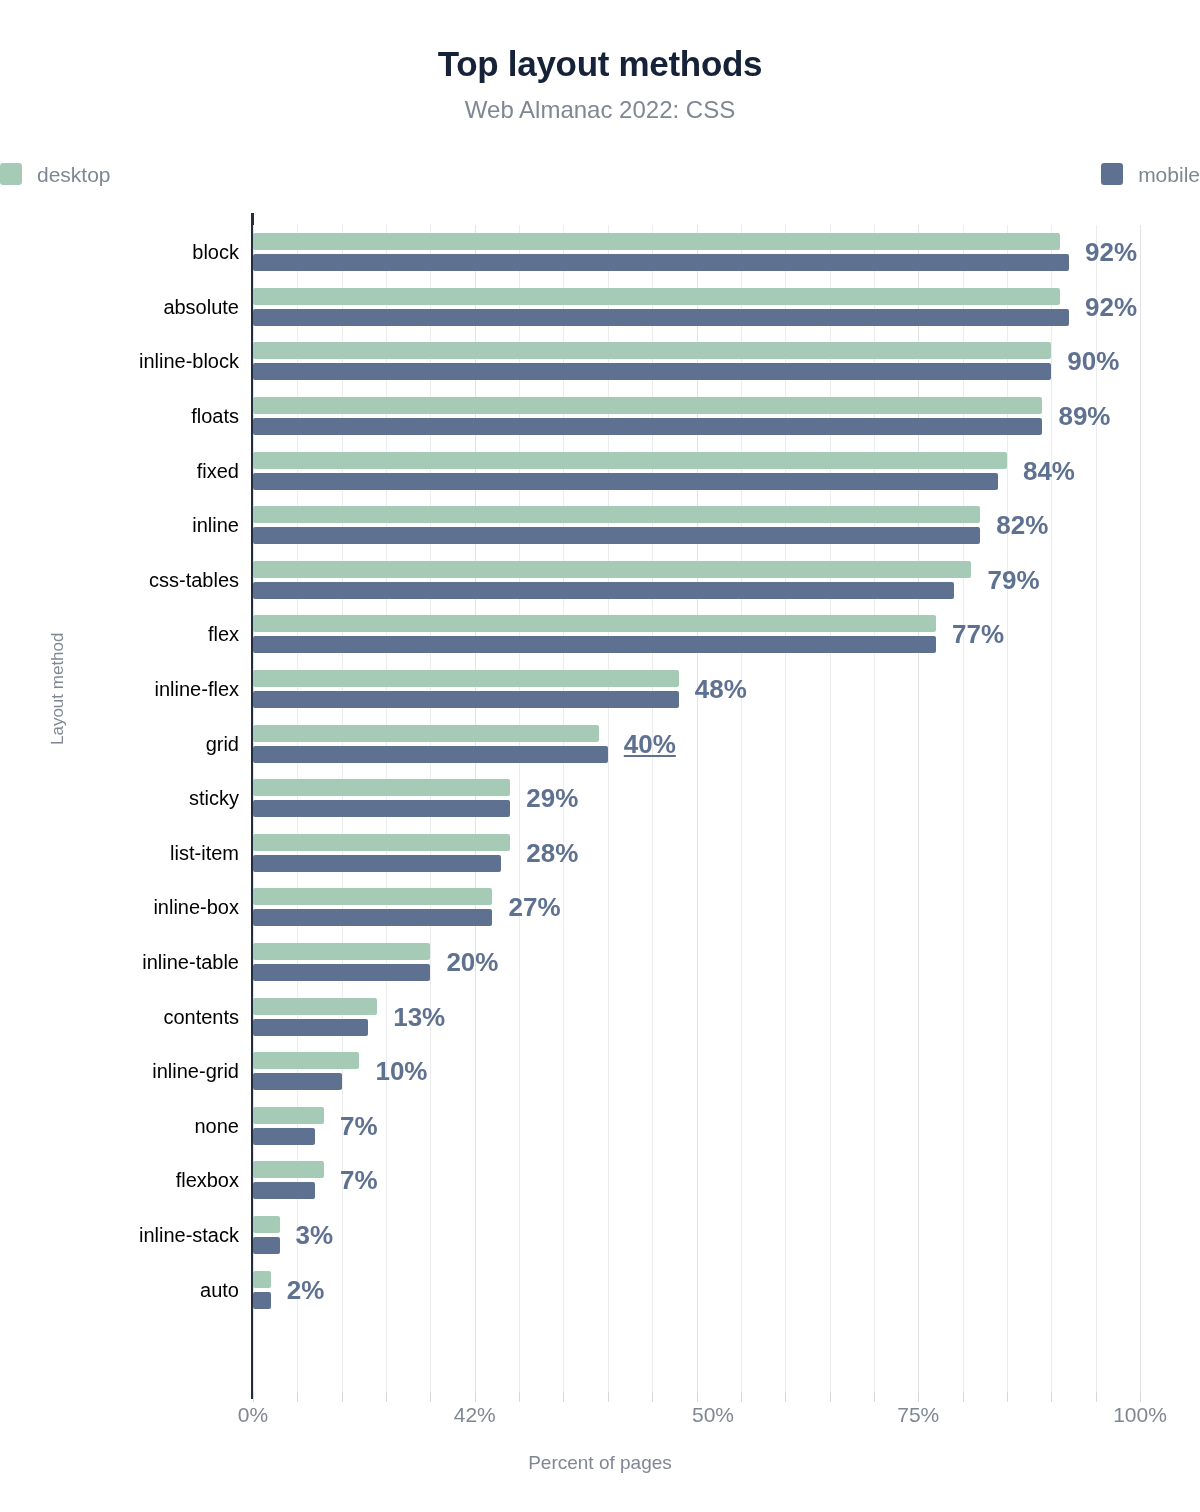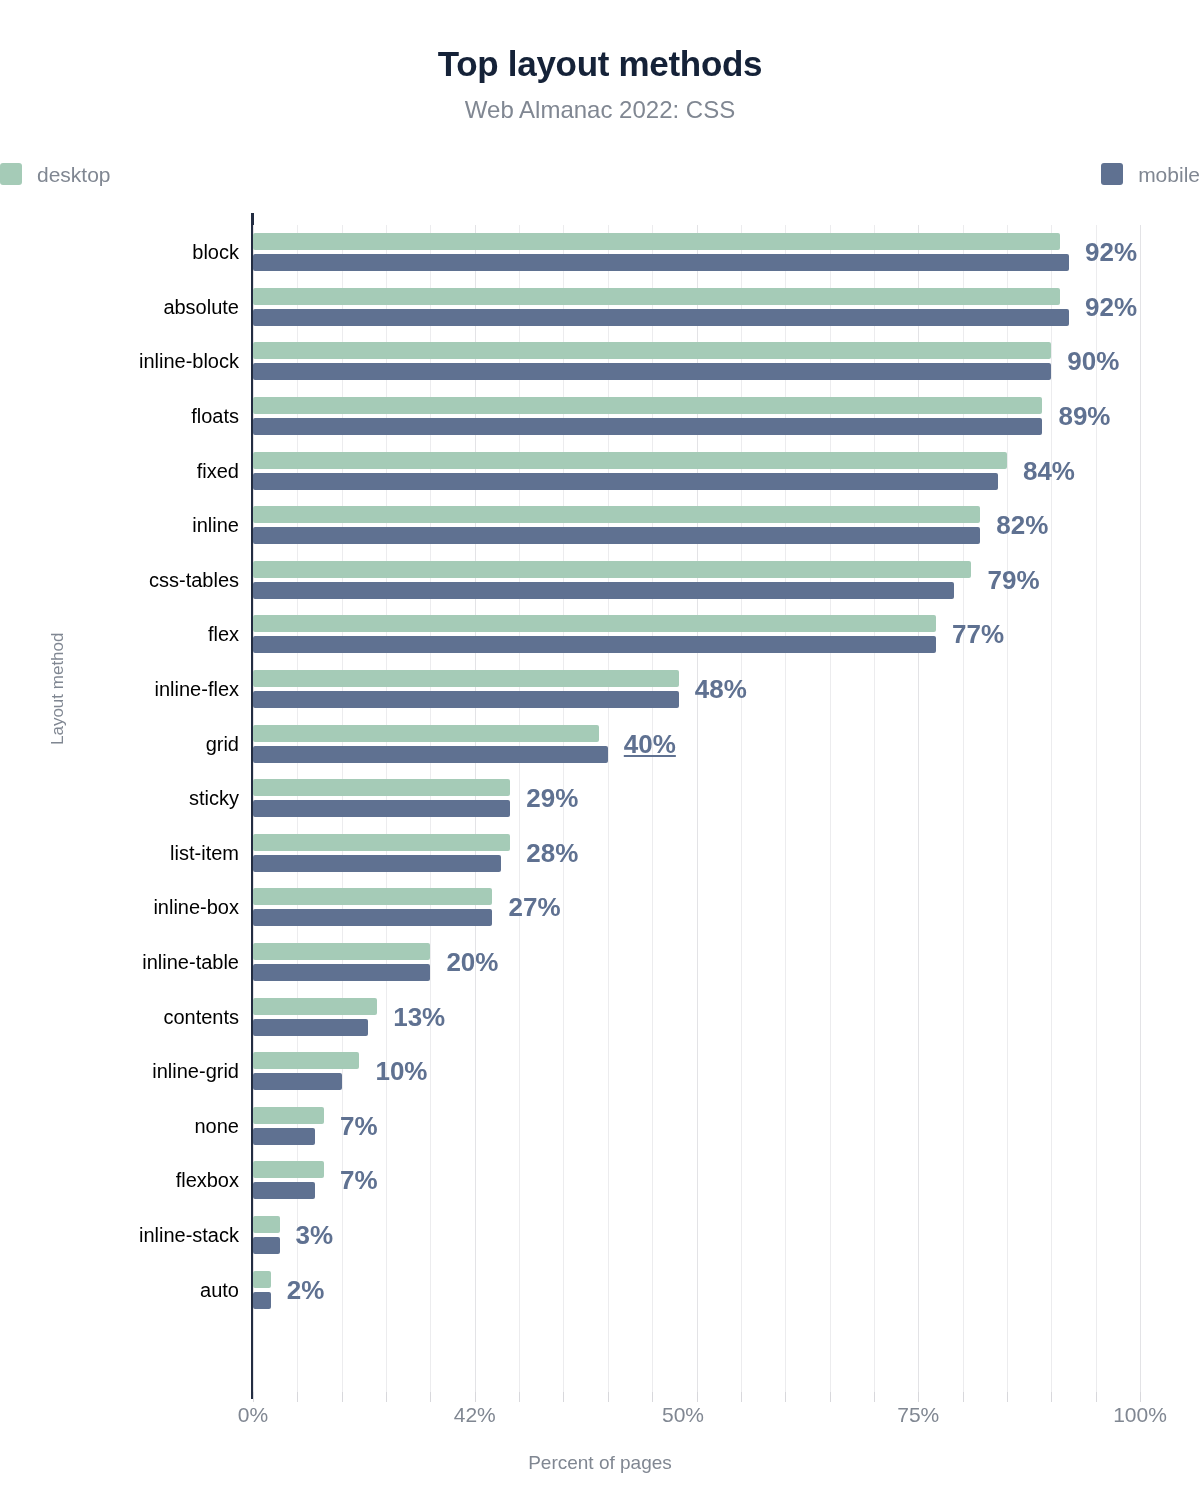--- a/index.html
+++ b/index.html
@@ -382,20 +382,20 @@
         <div class="minor-tick" style="left: 576.55px;"></div>
         <div class="minor-tick" style="left: 620.9px;"></div>
         <div class="minor-tick" style="left: 665.25px;"></div>
         <div class="minor-tick" style="left: 709.6px;"></div>
         <div class="minor-tick" style="left: 753.95px;"></div>
         <div class="minor-tick" style="left: 798.3px;"></div>
         <div class="minor-tick" style="left: 842.65px;"></div>
         <div class="minor-tick" style="left: 887px;"></div>
         <div class="x-tick" style="left: 0px;">0%</div>
         <div class="x-tick" style="left: 221.75px;">42%</div>
-        <div class="x-tick" style="left: 430px;">50%</div>
+        <div class="x-tick" style="left: 460px;">50%</div>
         <div class="x-tick" style="left: 665.25px;">75%</div>
         <div class="x-tick" style="left: 887px;">100%</div>
       </div>
     <div class="x-axis-title">Percent of pages</div>
   </div>
 
 </div>
 
 </body></html>

